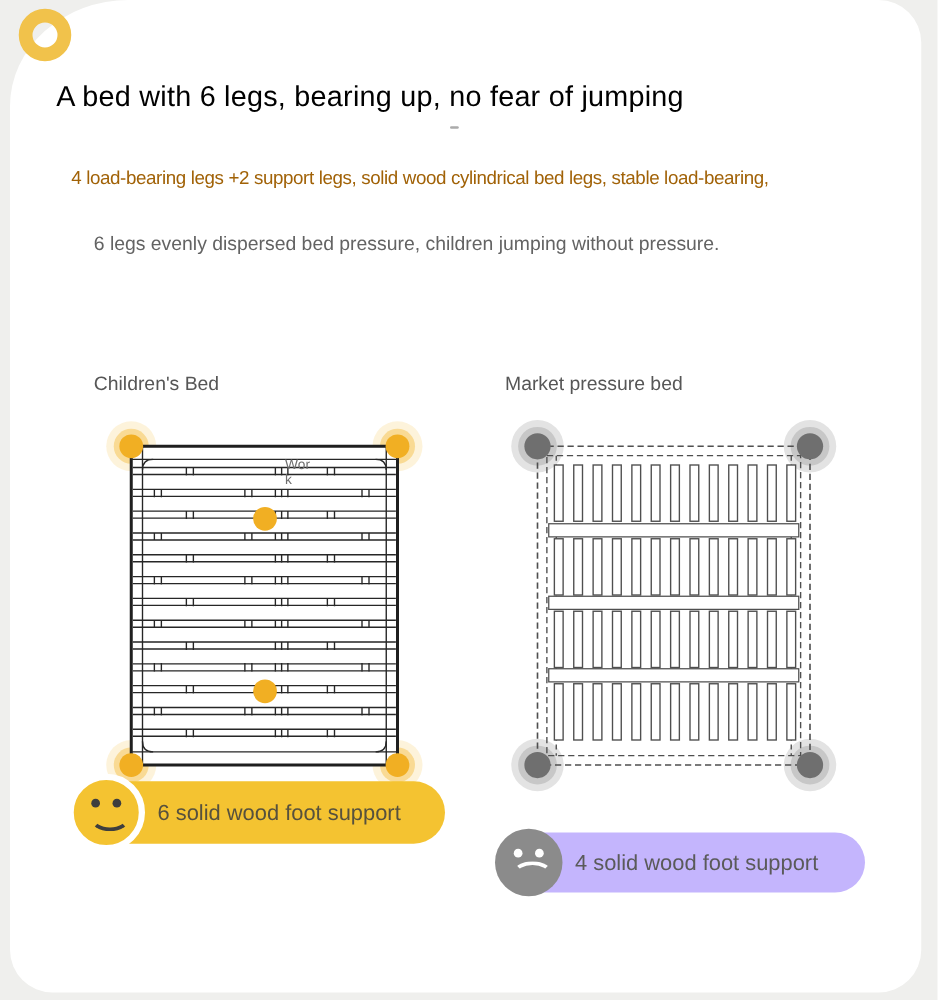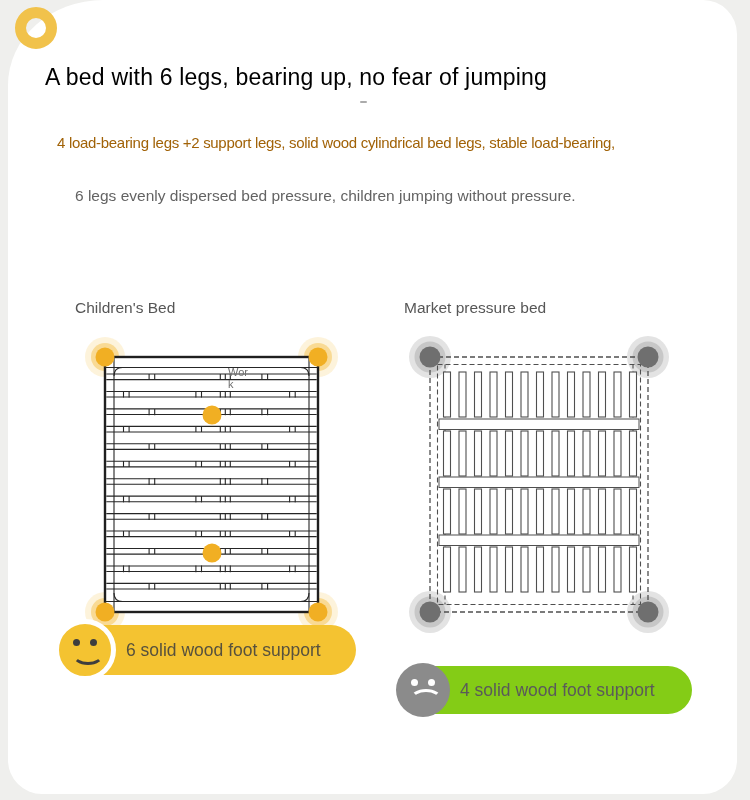--- a/index.html
+++ b/index.html
@@ -51,21 +51,21 @@
     position:absolute;left:-16px;top:-6px;width:52px;height:52px;
     background:#F4C331;border:5px solid #FFFFFF;border-radius:50%;
   }
   .face-yellow .eye{position:absolute;top:15px;width:7px;height:7px;background:#3E3E3E;border-radius:50%}
   .face-yellow .eye.l{left:14px}
   .face-yellow .eye.r{left:31px}
   .face-yellow .smile{
     position:absolute;left:13px;top:19px;width:26px;height:16px;
     border:3.5px solid transparent;border-bottom-color:#3E3E3E;border-radius:50%;
   }
-  .badge-gray{left:398px;top:666px;width:294px;height:48px;background:#84cc16;border-radius:24px}
+  .badge-gray{left:398px;top:666px;width:294px;height:48px;background:#c4b5fd;border-radius:24px}
   .badge-gray .label{left:62px;height:48px;line-height:48px;font-size:17.5px;color:#5A5A5A}
   .face-gray{
     position:absolute;left:-2px;top:-3px;width:54px;height:54px;
     background:#8B8B8B;border-radius:50%;
   }
   .face-gray .eye{position:absolute;top:16px;width:7px;height:7px;background:#FFFFFF;border-radius:50%}
   .face-gray .eye.l{left:15px}
   .face-gray .eye.r{left:32px}
   .face-gray .frown{
     position:absolute;left:14px;top:26px;width:26px;height:15px;

